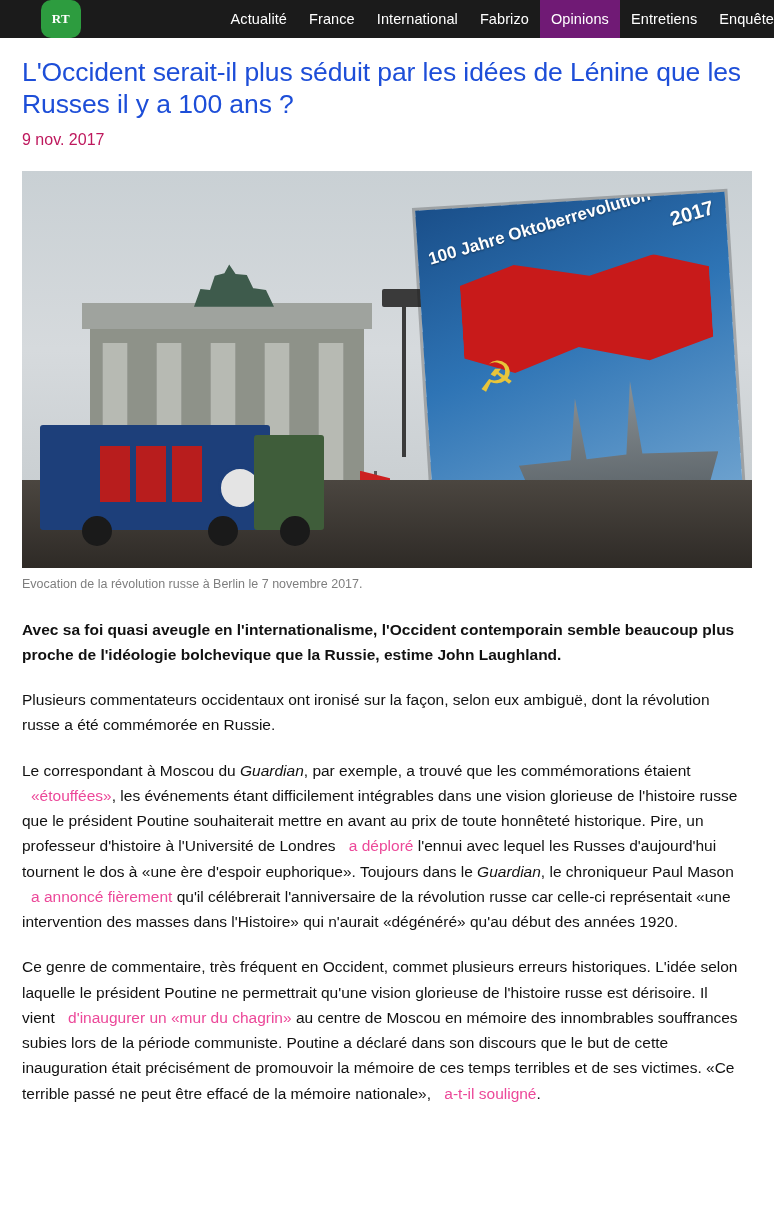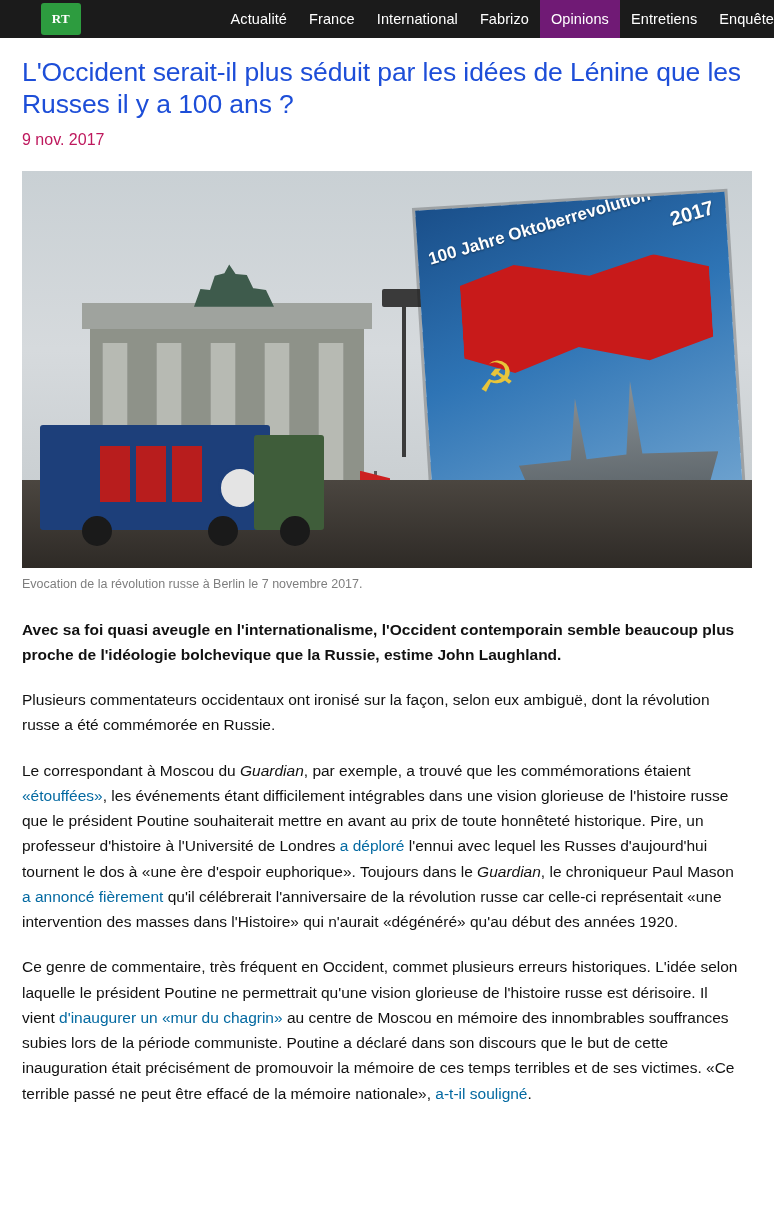--- a/index.html
+++ b/index.html
@@ -27,26 +27,26 @@
   }
   .logo-wrap {
     width: 82px;
     display: flex;
     align-items: center;
     justify-content: center;
     flex: 0 0 auto;
   }
   .logo {
     width: 40px;
-    height: 32px;
+    height: 38px;
     background: #2d9c3f;
     display: flex;
     align-items: center;
     justify-content: center;
-    border-radius: 3px;
+    border-radius: 10px;
     margin-left: 40px;
   }
   .logo span {
     color: #ffffff;
     font-weight: bold;
     font-size: 13px;
     letter-spacing: 0.5px;
     font-family: "Liberation Serif", serif;
   }
   .navlist {
@@ -124,22 +124,23 @@
   .body p {
     font-size: 15.5px;
     line-height: 1.63;
     color: #111111;
     margin: 0 0 20px 0;
   }
   .body p.lede {
     font-weight: bold;
   }
   .body a {
-    color: #0369a1;
+    color: #ec4899;
     text-decoration: none;
+    margin-left: 9px;
   }
   .body em { font-style: italic; }
 
   
   .sky {
     position: absolute; left:0; top:0; width:100%; height:100%;
     background: linear-gradient(#c9d0d4 0%, #d6dadd 45%, #c2c8cb 100%);
   }
   .ground {
     position:absolute; left:0; bottom:0; width:100%; height:88px;

